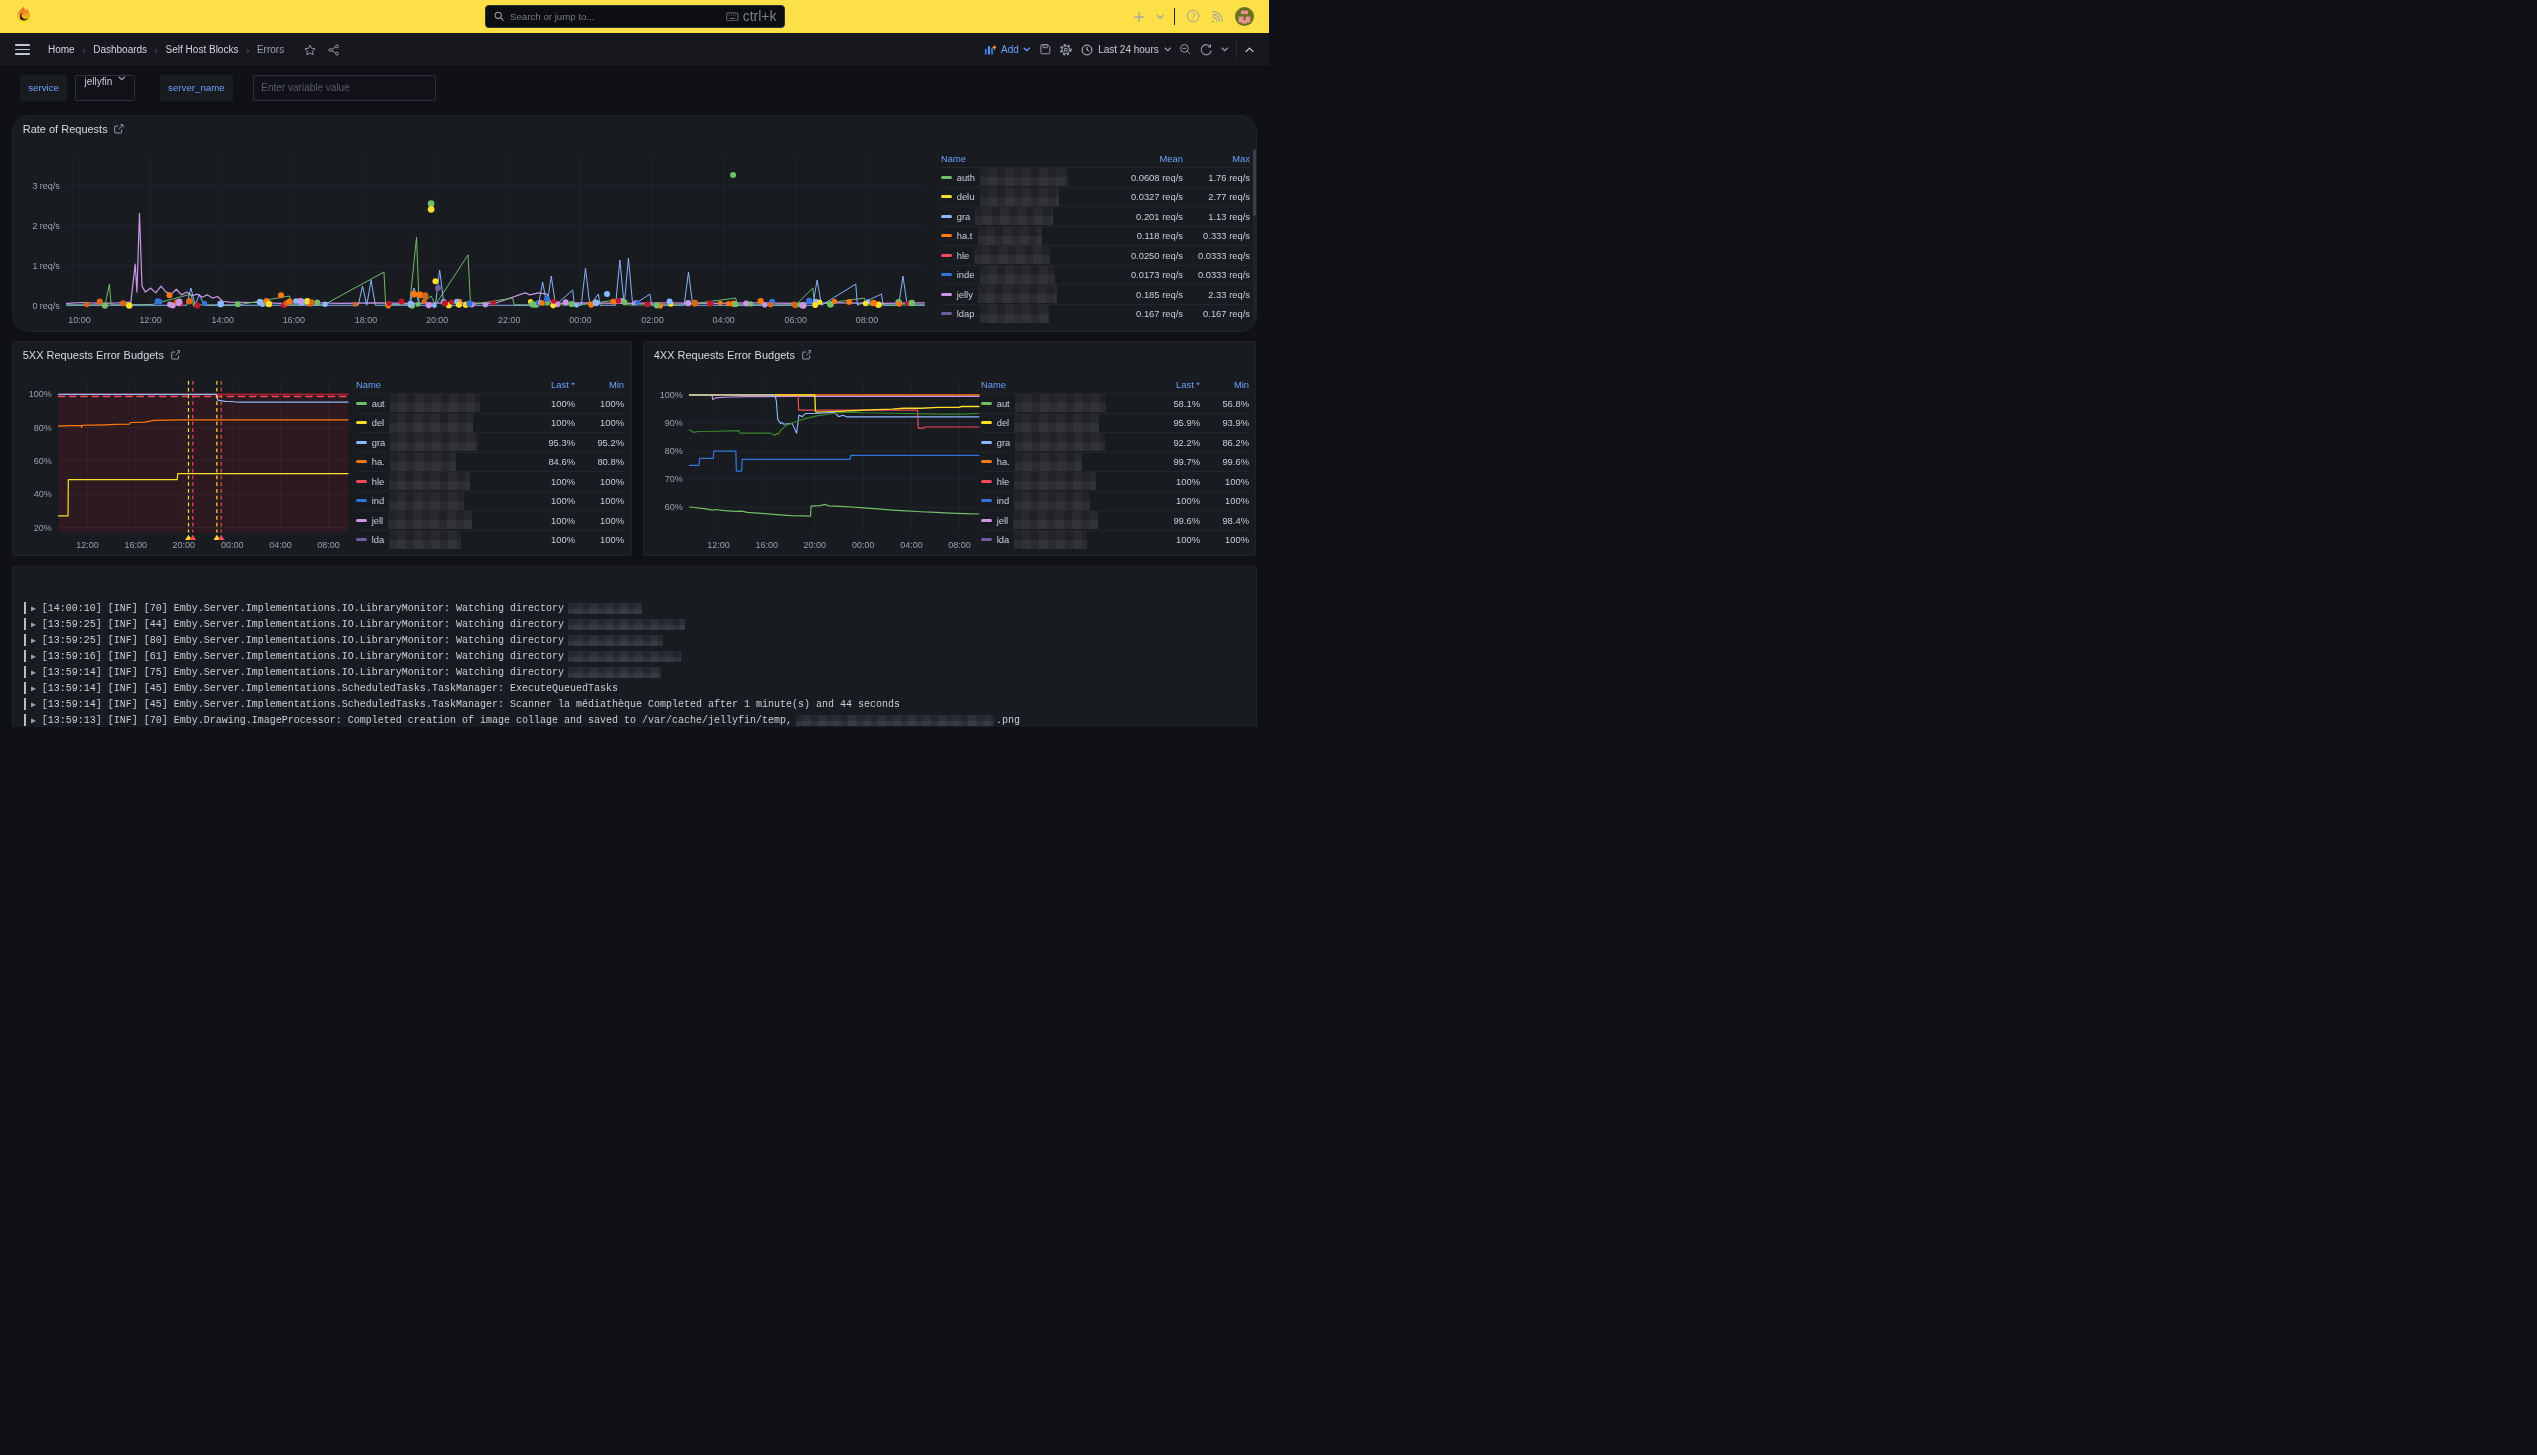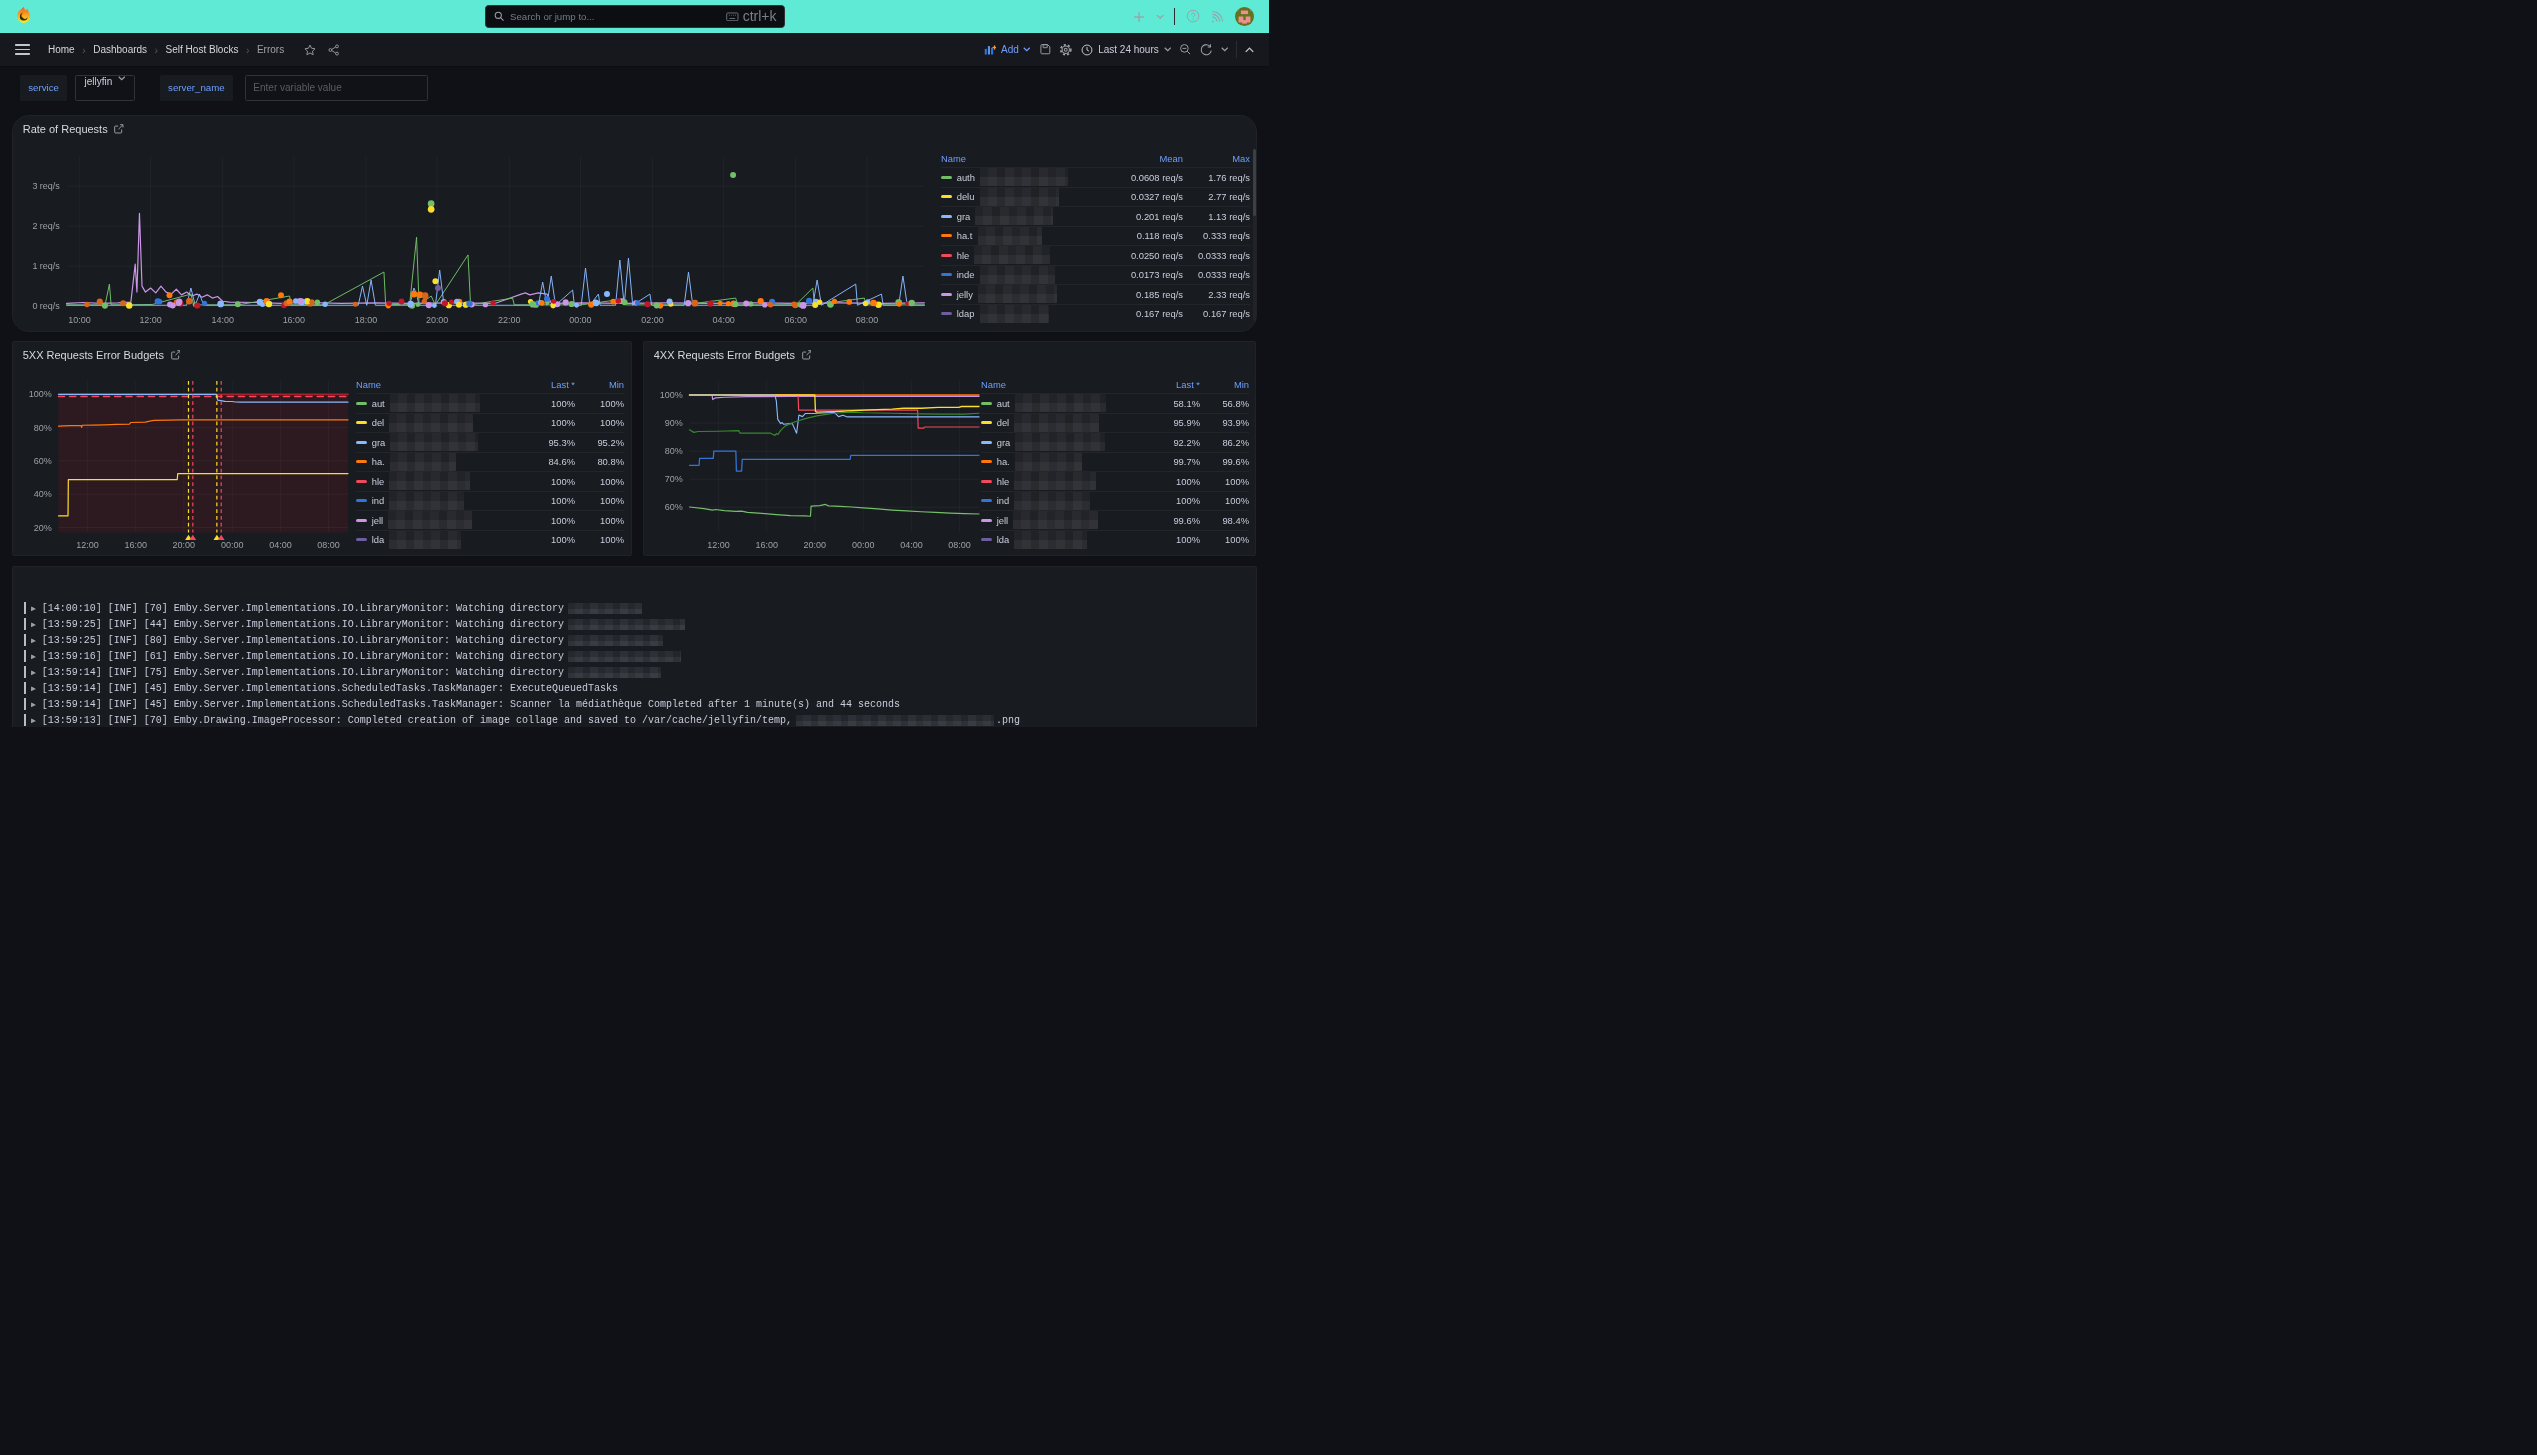--- a/index.html
+++ b/index.html
@@ -1,21 +1,21 @@
 <!DOCTYPE html>
 <html style="font-size:12px"><head>
 <meta charset="utf-8">
 <style>
   * { box-sizing: border-box; margin: 0; padding: 0; }
   html,body { width:1269px; height:727px; overflow:hidden; background:#101116;
     font-family:"Liberation Sans", sans-serif; color:#ccccdc; }
   .app { position:relative; width:1269px; height:727px; }
 
   
-  .topbar { position:absolute; left:0; top:0; width:100%; height:33px; background:#5eead4;
+  .topbar { position:absolute; left:0; top:0; width:100%; height:33px; background:#fde047;
     display:flex; align-items:center; }
   .logo { width:19.5px; height:21px; margin-left:13.5px; cursor:pointer; }
   .searchbox { position:absolute; left:485px; top:5.2px; width:300px; height:22.5px; background:#0d0e12;
     border:0.7px solid #2e3138; border-radius:3.7px; display:flex; align-items:center; padding:0 7.5px; gap:6px;
     color:#767a83; font-size:9.7px; cursor:text; }
   .searchbox .ph { flex:1; }
   .kbd { display:flex; align-items:center; gap:3.7px; color:#7b7f87; font-size:14px; }
   .top-actions { position:absolute; right:0; top:0; height:33px; display:flex; align-items:center; gap:10.5px; padding-right:15px; }
   .icon-btn { display:flex; align-items:center; justify-content:center; color:#9da0a8; cursor:pointer; }
   .vdiv { width:0.7px; height:16.5px; background:#2b2d33; }
@@ -34,21 +34,21 @@
   .nav-toolbar { margin-left:auto; display:flex; align-items:center; gap:8px; }
   .add-btn { display:flex; align-items:center; gap:4.5px; color:#6e9fff; font-size:10px; font-weight:500; cursor:pointer; }
   .timepick { display:flex; align-items:center; gap:5.2px; color:#ccccdc; font-size:10px; cursor:pointer; }
 
   
   .varrow { position:absolute; left:20px; top:75px; display:flex; align-items:center; }
   .var-label { height:25.5px; line-height:25.5px; padding:0 8.2px; background:#181b20; color:#6e9fff;
     font-size:9.7px; border-radius:1.5px; }
   .var-value { height:25.5px; display:flex; gap:6px; padding:0 8.2px; margin-left:8.2px;
     background:#111217; border:0.7px solid #2f3238; border-radius:1.5px; font-size:10px; color:#ccccdc; cursor:pointer; }
-  .var-input { height:25.5px; width:183px; margin-left:12px; background:#111217; border:0.7px solid #2f3238;
+  .var-input { height:25.5px; width:183px; margin-left:20px; background:#111217; border:0.7px solid #2f3238;
     border-radius:1.5px; font-size:10px; color:#ccccdc; padding:0 7.5px; font-family:inherit; }
   .var-input::placeholder { color:#585c64; }
   .vargap { width:25px; }
 
   
   .panel { position:absolute; background:#181b20; border:0.7px solid #202228; border-radius:1.5px; }
   .ptitle { display:flex; align-items:center; gap:6.7px; padding:6.7px 0 0 9.7px; font-size:11px;
     font-weight:500; color:#d8d9df; }
   .ptitle .ext { color:#9da0a8; cursor:pointer; display:flex; }
   #panel-rate { left:12px; top:115px; width:1245px; height:217px;border-radius:17px; }

